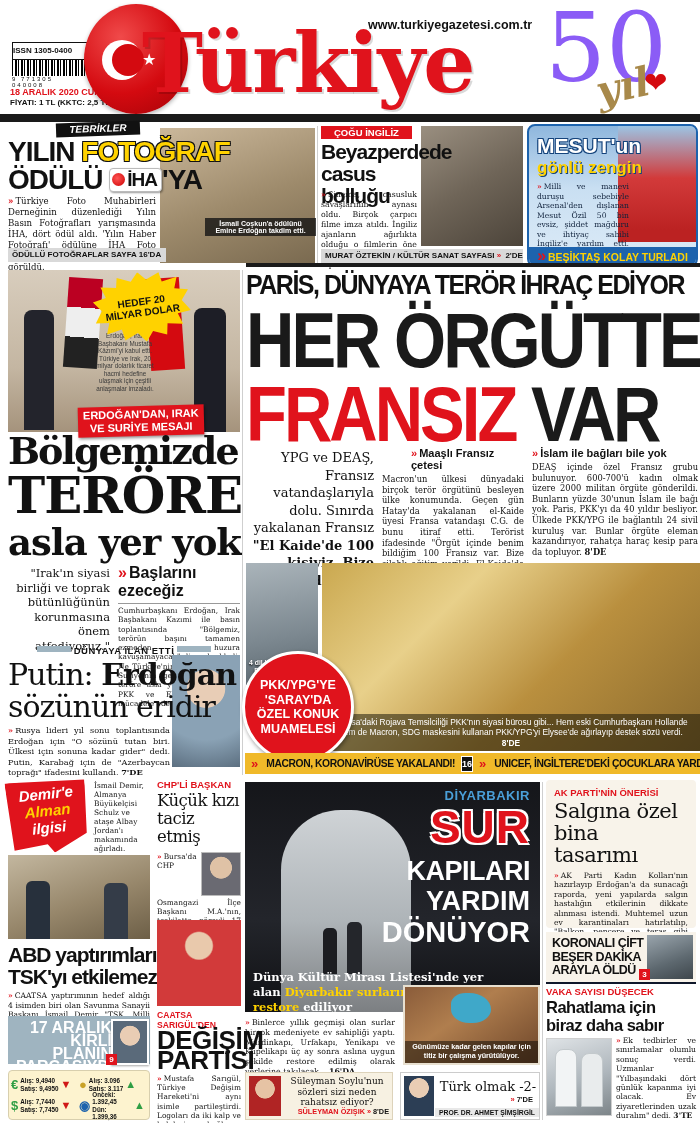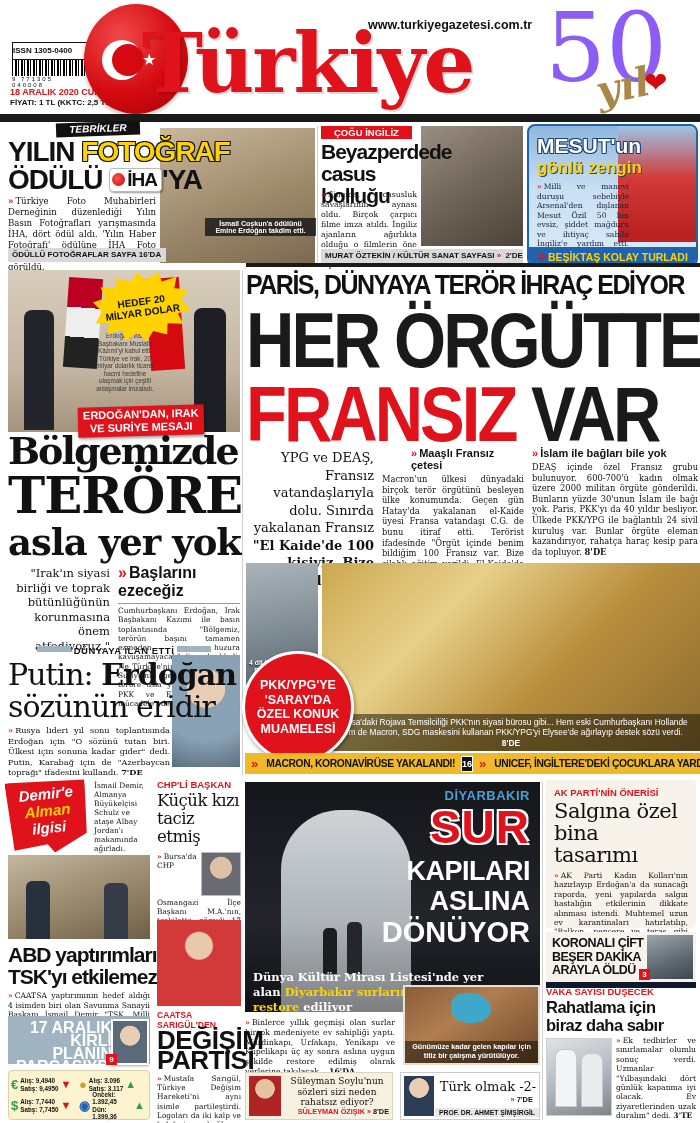--- a/index.html
+++ b/index.html
@@ -233,21 +233,21 @@
   </div>
 
   <div class="abs" style="left:245px;top:782px;width:295px;height:230px;background:linear-gradient(180deg,#15161a 0%,#23252b 60%,#101114 100%);overflow:hidden;">
     <div class="abs" style="left:36px;top:28px;width:130px;height:202px;border-radius:60px 60px 0 0;background:linear-gradient(180deg,#cfd3d6 0%,#aeb4b8 55%,#7c7f82 100%);">
       <div class="abs" style="left:42px;top:118px;width:14px;height:46px;border-radius:5px 5px 0 0;background:#1c1d21;"></div>
       <div class="abs" style="left:66px;top:112px;width:15px;height:52px;border-radius:5px 5px 0 0;background:#24262b;"></div>
     </div>
     <div class="abs b" style="right:10px;top:6px;font-size:13px;color:#4a9fd8;letter-spacing:.5px;">DİYARBAKIR</div>
     <div class="abs" style="right:10px;top:18px;font-size:46px;font-weight:900;color:#e0131c;letter-spacing:1px;text-shadow:2px 2px 0 #fff,-2px 2px 0 #fff,2px -2px 0 #fff,-2px -2px 0 #fff;">SUR</div>
     <div class="abs white" style="right:10px;top:74px;font-size:27px;font-weight:900;letter-spacing:-.5px;">KAPILARI</div>
-    <div class="abs white" style="right:10px;top:104px;font-size:27px;font-weight:900;">ASLINA</div>
+    <div class="abs white" style="right:10px;top:104px;font-size:27px;font-weight:900;">YARDIM</div>
     <div class="abs white" style="right:10px;top:134px;font-size:29px;font-weight:900;">DÖNÜYOR</div>
     <div class="abs serif b" style="left:8px;top:188px;width:240px;font-size:11.5px;line-height:15px;color:#fff;"><span>Dünya Kültür Mirası Listesi'nde yer alan </span><span class="yellow">Diyarbakır surlarının kapıları restore</span><span> ediliyor</span></div>
   </div>
   <div class="abs" style="left:403px;top:985px;width:137px;height:80px;background:linear-gradient(145deg,#8a5c3a 0%,#b07e4e 40%,#6e462a 100%);border:2px solid #e8e0d0;box-sizing:border-box;">
     <div class="abs" style="left:46px;top:6px;width:40px;height:30px;border-radius:40% 60% 50% 50%;background:#3fa8c9;"></div>
     <div class="abs b" style="left:0;bottom:0;width:100%;background:rgba(20,15,8,.55);color:#fff;font-size:7.2px;line-height:8.8px;text-align:center;padding:2px 4px;box-sizing:border-box;">Günümüze kadar gelen kapılar için titiz bir çalışma yürütülüyor.</div>
   </div>
   <div class="abs serif just" style="left:245px;top:1018px;width:150px;font-size:7.8px;line-height:9.8px;"><span class="chev">»</span><span>Binlerce yıllık geçmişi olan surlar birçok medeniyete ev sahipliği yaptı. Mardinkapı, Urfakapı, Yenikapı ve Küpelikapı üç ay sonra aslına uygun şekilde restore edilmiş olarak yerlerine takılacak...</span> <span class="b">16'DA</span></div>
 
   <div class="abs" style="left:245px;top:1072px;width:148px;height:48px;background:#f7f1e2;border:1px solid #ddd3bb;box-sizing:border-box;display:flex;gap:4px;padding:3px;">
@@ -265,21 +265,21 @@
   </div>
 
   <div class="abs vline" style="left:542px;top:782px;height:338px;"></div>
 
   <div class="abs" style="left:546px;top:780px;width:150px;height:148px;background:#f8f3ea;border-radius:4px;">
     <div class="red b" style="margin:7px 8px 0;font-size:9.5px;">AK PARTİ'NİN ÖNERİSİ</div>
     <div class="serif" style="margin:2px 8px 0;font-size:21px;line-height:22px;letter-spacing:-.5px;"><span>Salgına özel</span><br><span>bina tasarımı</span></div>
     <div class="serif just" style="margin:5px 8px 0;font-size:7.6px;line-height:9.4px;"><span class="chev">»</span><span>AK Parti Kadın Kolları'nın hazırlayıp Erdoğan'a da sunacağı raporda, yeni yapılarda salgın hastalığın etkilerinin dikkate alınması istendi. Muhtemel uzun ev karantinaları hatırlatılıp, "Balkon, pencere ve teras gibi hava akışını sağlayacak ortamlar hazırlanmalı" denildi.</span> <span class="b">EBRU KARATOSUN 3'TE</span></div>
   </div>
 
-  <div class="abs" style="left:546px;top:932px;width:150px;height:50px;background:#f8f3ea;border-bottom:6px solid #0f172a;">
+  <div class="abs" style="left:546px;top:932px;width:150px;height:50px;background:#f8f3ea;border-bottom:2px solid #0f172a;">
     <div style="position:absolute;left:6px;top:5px;width:92px;font-size:12.5px;font-weight:900;line-height:13.5px;letter-spacing:-.5px;"><span>KORONALI ÇİFT</span><br><span>BEŞER DAKİKA</span><br><span>ARAYLA ÖLDÜ</span></div>
     <div style="position:absolute;right:3px;top:3px;width:46px;height:44px;background:linear-gradient(160deg,#9aa5ad,#5d686f 60%,#3e464c);"></div>
     <div class="abs" style="right:46px;bottom:2px;width:11px;height:11px;background:#e0131c;color:#fff;font-size:8px;font-weight:bold;text-align:center;line-height:11px;">3</div>
   </div>
 
   <div class="abs" style="left:546px;top:986px;width:150px;height:134px;">
     <div class="red b" style="font-size:9.5px;">VAKA SAYISI DÜŞECEK</div>
     <div style="font-size:16.5px;font-weight:900;line-height:17.5px;letter-spacing:-.5px;margin-top:2px;"><span>Rahatlama için</span><br><span>biraz daha sabır</span></div>
     <div style="position:absolute;left:0;top:52px;width:64px;height:76px;background:linear-gradient(160deg,#dfe3e6,#aeb6bc 50%,#7d8throughput89 100%);background:linear-gradient(160deg,#dfe3e6,#aeb6bc 55%,#7d8589);border:1px solid #cfcfcf;">
       <div style="position:absolute;left:8px;top:10px;width:20px;height:56px;border-radius:8px 8px 0 0;background:#f2f4f5;border:1px solid #c3c9cc;"></div>

